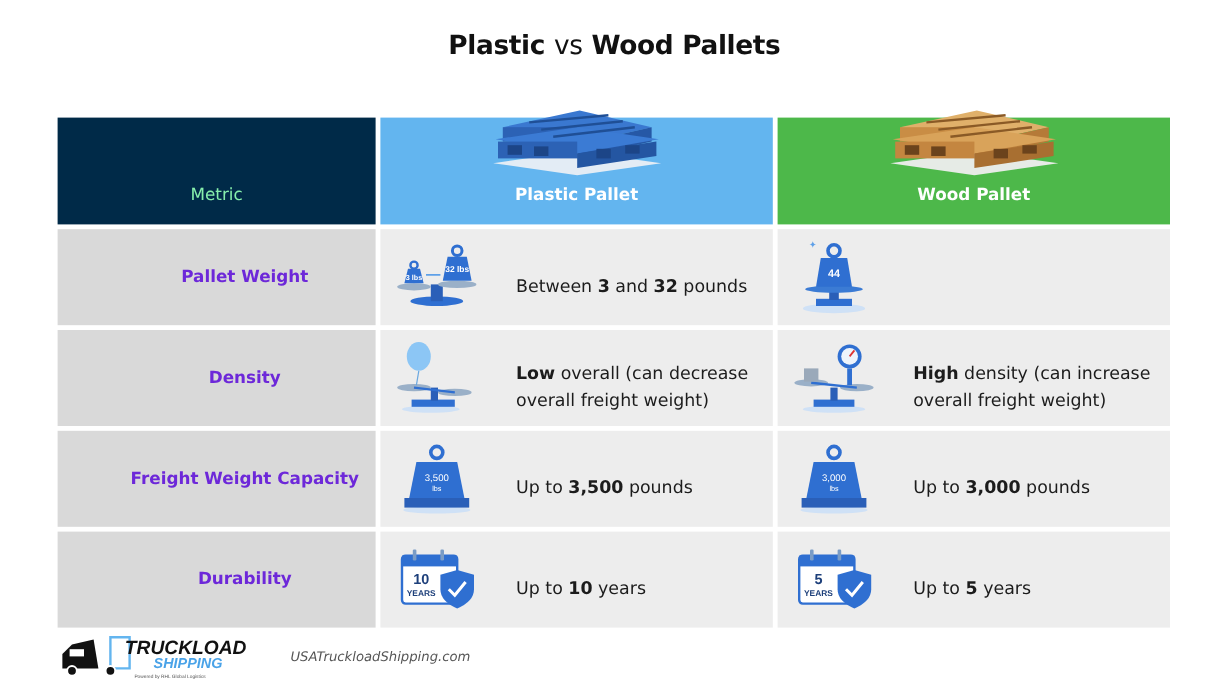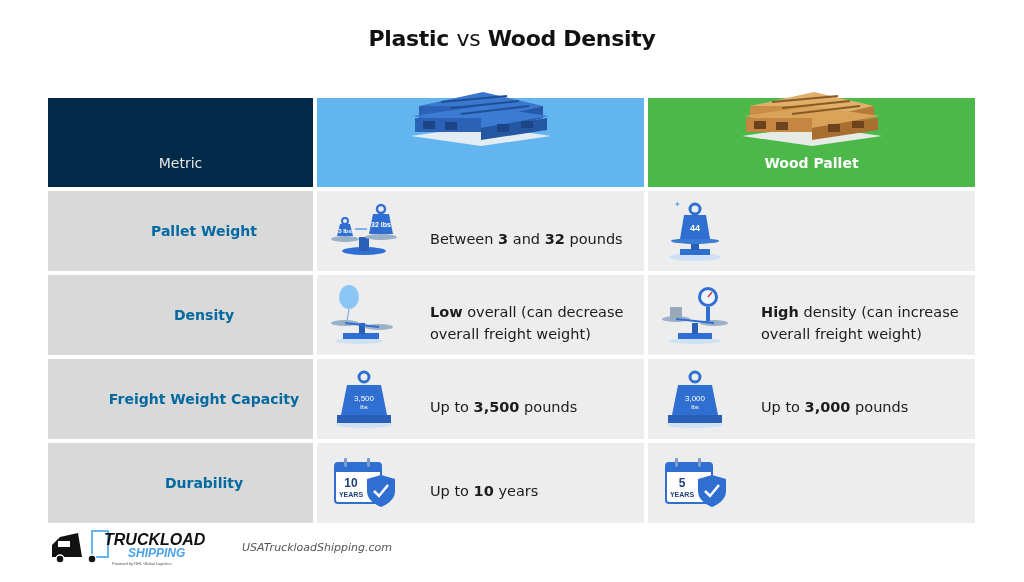--- a/index.html
+++ b/index.html
@@ -13,53 +13,53 @@
     .title .vs { font-weight: normal; }
 
     .grid { position: absolute; left: 48px; top: 98px; width: 928px; }
     .row { position: absolute; left: 0; display: flex; }
     .cell { position: absolute; top: 0; }
     .c1 { left: 0; width: 265px; }
     .c2 { left: 269px; width: 327px; }
     .c3 { left: 600px; width: 327px; }
 
     .hdr { height: 89px; }
-    .hdr .c1 { background: #002a48; color: #e5e5e5; height: 89px; }
+    .hdr .c1 { background: #002a48; color: #86efac; height: 89px; }
     .hdr .c2 { background: #63b5ef; color: #ffffff; height: 89px; }
     .hdr .c3 { background: #4db84a; color: #ffffff; height: 89px; }
     .hdr-label {
       position: absolute; left: 0; right: 0; top: 57px; text-align: center; font-size: 14px;
     }
     .hdr .c2 .hdr-label, .hdr .c3 .hdr-label { font-weight: bold; }
 
     .body-row { height: 80px; }
     .body-row .c1 { background: #d9d9d9; height: 80px; display: flex; align-items: center; justify-content: center; }
     .body-row .c2, .body-row .c3 { background: #ededed; height: 80px; }
-    .metric-label { font-weight: bold; font-size: 14px; color: #0369a1; text-align: right; padding-left: 47px; }
+    .metric-label { font-weight: bold; font-size: 14px; color: #6d28d9; text-align: right; padding-left: 47px; }
 
     .icon-box { position: absolute; left: 12px; top: 8px; width: 70px; height: 64px; }
     .val {
       position: absolute; left: 113px; right: 8px; top: 0; height: 96px;
       display: flex; align-items: center; font-size: 14.5px; color: #1c1c1c; line-height: 22px;
     }
     .val b { font-weight: bold; }
 
     .pallet-img { position: absolute; top: -20px; left: 50%; transform: translateX(-50%); width: 160px; height: 70px; }
 
     .footer { position: absolute; left: 48px; top: 525px; height: 44px; width: 400px; }
     .logo { position: absolute; left: 0; top: 2px; width: 170px; height: 40px; }
     .site { position: absolute; left: 194px; top: 16px; font-size: 11px; color: #555; font-style: italic; }
   </style>
 </head>
 <body>
 
 <div class="title">
   <span>Plastic</span>
   <span class="vs">vs</span>
-  <span>Wood Density</span>
+  <span>Wood Pallets</span>
 </div>
 
 <div class="grid">
 
   <div class="row hdr" style="top:0;">
     <div class="cell c1">
       <div class="hdr-label">Metric</div>
     </div>
     <div class="cell c2">
       <svg class="pallet-img" viewBox="0 0 160 70">
@@ -71,20 +71,21 @@
         <rect x="14" y="40" width="66" height="14" fill="#2c62b5"></rect>
         <polygon points="80,50 146,40 146,52 80,62" fill="#2456a2"></polygon>
         <rect x="22" y="43" width="12" height="8" fill="#1c4587"></rect>
         <rect x="44" y="44" width="12" height="8" fill="#1c4587"></rect>
         <rect x="96" y="46" width="12" height="8" fill="#1c4587"></rect>
         <rect x="120" y="43" width="12" height="7" fill="#1c4587"></rect>
         <line x1="40" y1="24" x2="106" y2="18" stroke="#1f4f96" stroke-width="2"></line>
         <line x1="50" y1="30" x2="118" y2="23" stroke="#1f4f96" stroke-width="2"></line>
         <line x1="60" y1="36" x2="128" y2="28" stroke="#1f4f96" stroke-width="2"></line>
       </svg>
+      <div class="hdr-label">Plastic Pallet</div>
     </div>
     <div class="cell c3">
       <svg class="pallet-img" viewBox="0 0 160 70">
         <polygon points="10,58 80,48 150,58 80,68" fill="#e6ebe6"></polygon>
         <polygon points="18,28 82,14 142,28 80,42" fill="#e0b06a"></polygon>
         <rect x="18" y="28" width="62" height="12" fill="#c98d45"></rect>
         <polygon points="80,42 142,28 142,40 80,54" fill="#b57a38"></polygon>
         <polygon points="12,38 80,28 148,38 80,50" fill="#d9a35a"></polygon>
         <rect x="14" y="40" width="66" height="14" fill="#c48640"></rect>
         <polygon points="80,50 146,40 146,52 80,62" fill="#a86f31"></polygon>
@@ -242,20 +243,25 @@
       <svg class="icon-box" viewBox="0 0 70 64">
         <rect x="6" y="12" width="46" height="40" rx="3" fill="#ffffff" stroke="#2f6fd1" stroke-width="2"></rect>
         <rect x="6" y="12" width="46" height="9" fill="#2f6fd1"></rect>
         <rect x="15" y="7" width="3" height="9" rx="1" fill="#7a9cc6"></rect>
         <rect x="38" y="7" width="3" height="9" rx="1" fill="#7a9cc6"></rect>
         <text x="22" y="36" font-size="12" fill="#1d3f7a" text-anchor="middle" font-family="Liberation Sans, sans-serif" font-weight="bold">5</text>
         <text x="22" y="46" font-size="7" fill="#1d3f7a" text-anchor="middle" font-family="Liberation Sans, sans-serif" font-weight="bold">YEARS</text>
         <path d="M52 24 L66 28 L66 40 Q66 50 52 56 Q38 50 38 40 L38 28 Z" fill="#2f6fd1"></path>
         <path d="M45 40 L50 45 L59 34" stroke="#fff" stroke-width="2.5" fill="none"></path>
       </svg>
+      <div class="val">
+        <span>
+          <span>Up to </span><b>5</b><span> years</span>
+        </span>
+      </div>
     </div>
   </div>
 </div>
 
 <div class="footer">
   <svg class="logo" viewBox="0 0 170 40">
     <polygon points="44,4 60,4 60,30 44,30" fill="none" stroke="#63b5ef" stroke-width="2"></polygon>
     <path d="M4 30 L4 18 L12 10 L30 6 L34 30 Z" fill="#111"></path>
     <rect x="10" y="14" width="12" height="6" fill="#fff"></rect>
     <circle cx="12" cy="32" r="4" fill="#111" stroke="#fff" stroke-width="1.5"></circle>

